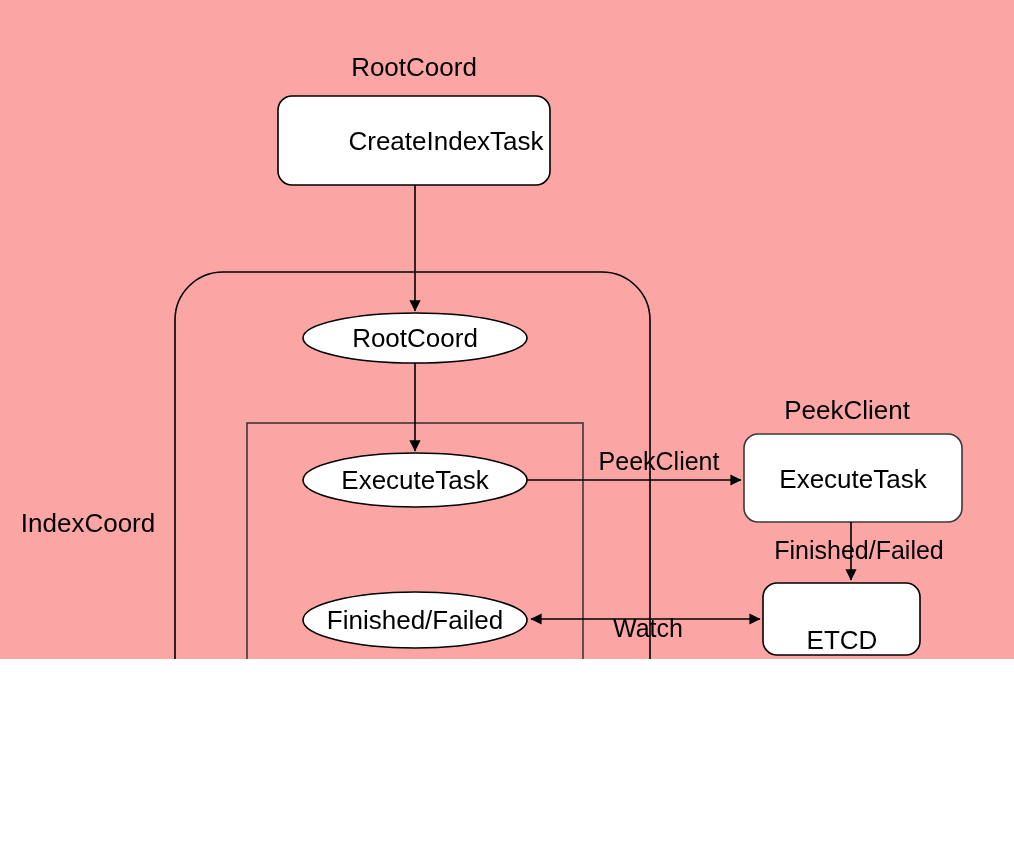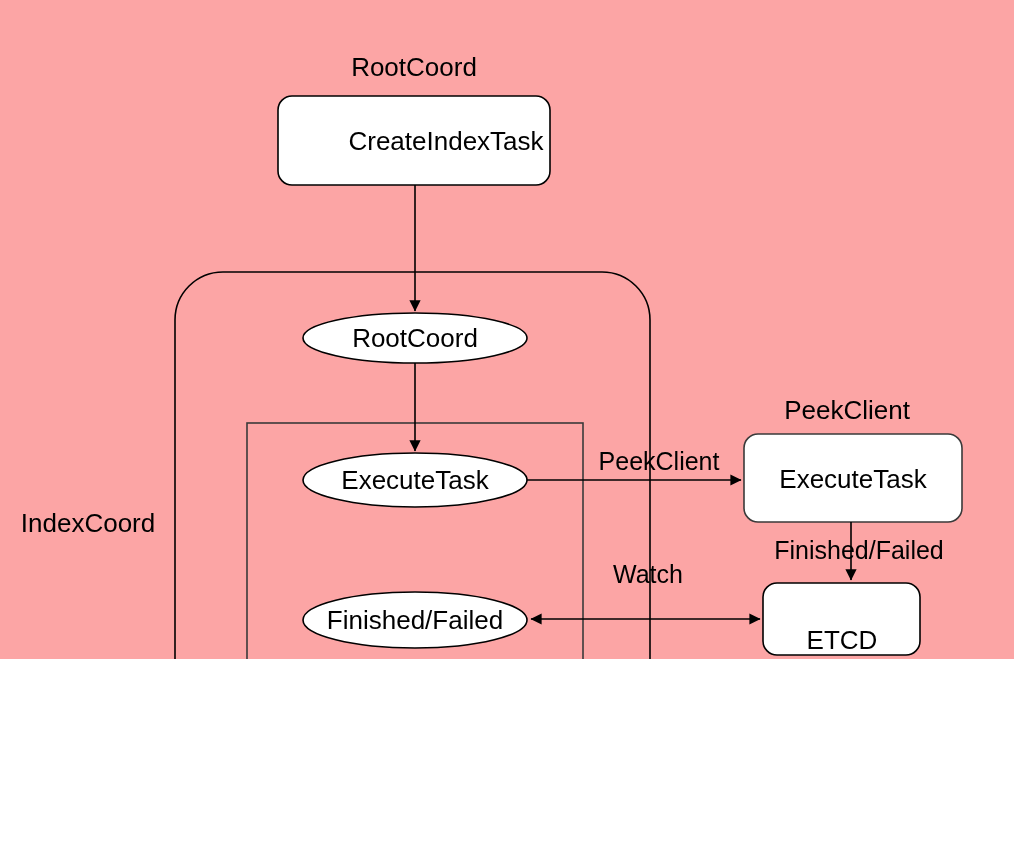--- a/index.html
+++ b/index.html
@@ -106,21 +106,21 @@
 
   <div class="node-label" style="left:842px; top:640px;">ETCD</div>
 
   <div class="free-label" style="left:88px; top:523px;text-align:center;">IndexCoord</div>
 
 
   <div class="edge-label" style="left:659px; top:461px;">PeekClient</div>
 
   <div class="edge-label" style="left:859px; top:550px;">Finished/Failed</div>
 
-  <div class="edge-label" style="left:648px; top:574px;">Watch</div>
+  <div class="edge-label" style="left:648px; top:628px;">Watch</div>
 
   <div class="hit" style="left:278px; top:96px; width:272px; height:89px;"></div>
   <div class="hit" style="left:303px; top:313px; width:224px; height:50px;"></div>
   <div class="hit" style="left:303px; top:453px; width:224px; height:54px;"></div>
   <div class="hit" style="left:303px; top:592px; width:224px; height:56px;"></div>
   <div class="hit" style="left:744px; top:434px; width:218px; height:88px;"></div>
   <div class="hit" style="left:763px; top:583px; width:157px; height:72px;"></div>
 
 </div>
 

